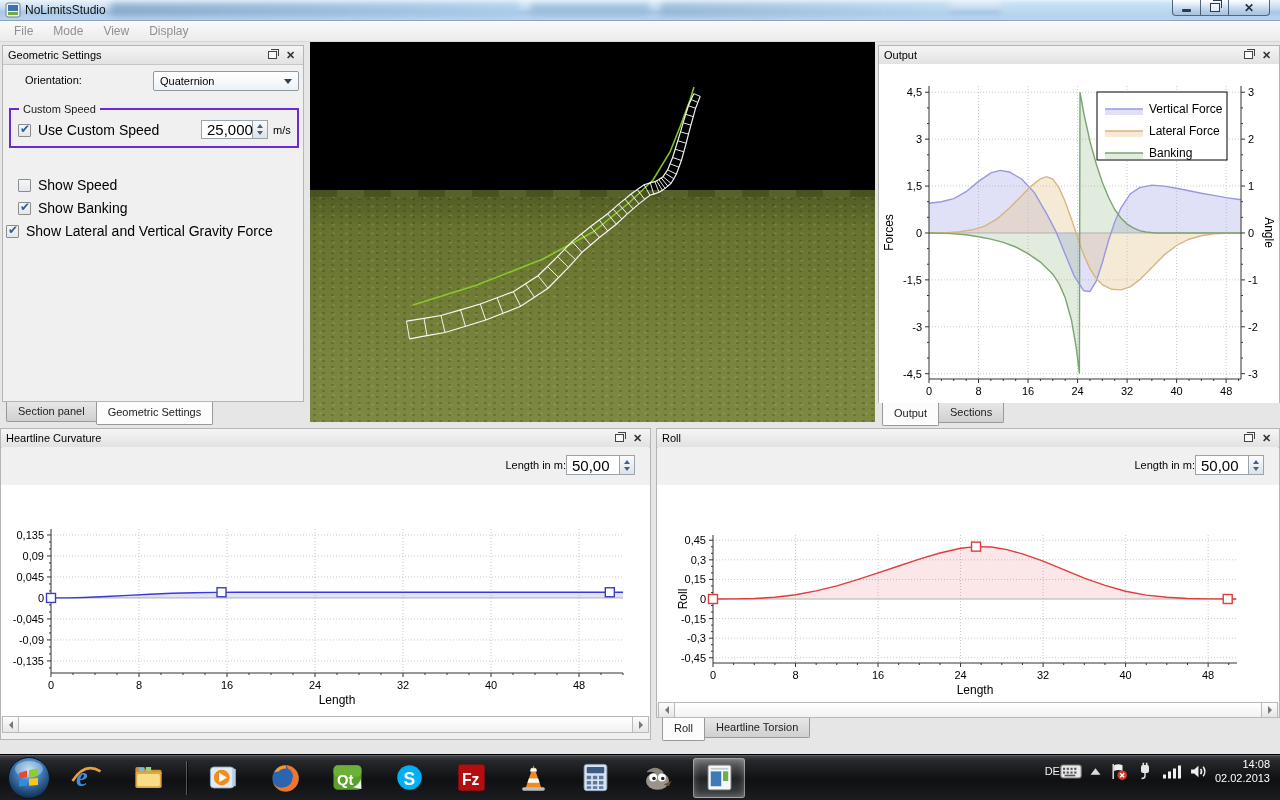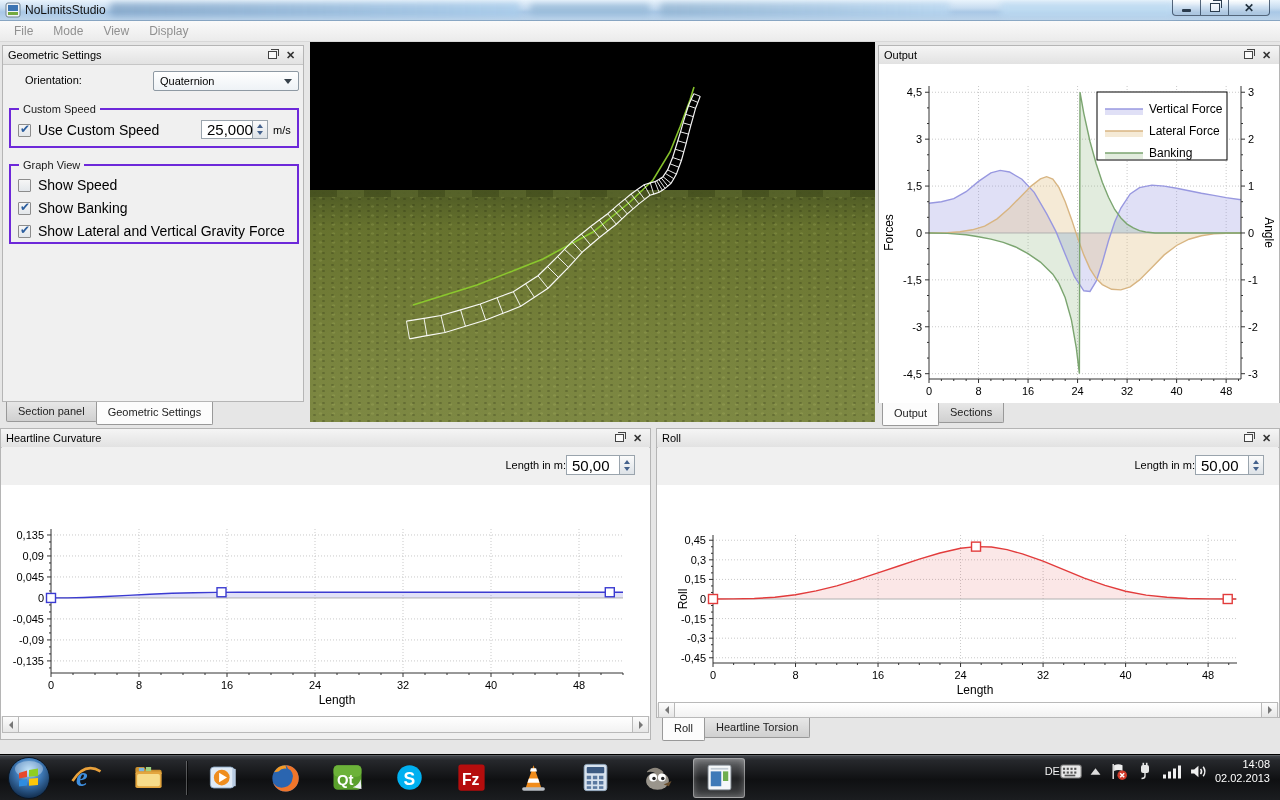--- a/index.html
+++ b/index.html
@@ -168,33 +168,30 @@
       </div>
       <div class="spinbox" style="left:198px;top:74px;">
         <span class="spin-field" style="width:52px;height:19px;">25,000</span>
         <span class="spin-btns" style="height:19px;">
             <span class="tri-up"></span>
             <span class="tri-dn"></span>
           </span>
       </div>
       <span class="lbl" style="left:270px;top:78px;">m/s</span>
 
-      <div class="groupbox" style="left:6px;top:118px;width:290px;height:80px;">
-        <span class="glabel">Graph View</span>
-      </div>
       <div id="graph-view-checkboxes">
           <div class="cbrow" style="left: 15px; top: 131px;">
             <span class="cb"></span>
             <span>Show Speed</span>
           </div>
           <div class="cbrow" style="left: 15px; top: 154px;">
             <span class="cb checked"></span>
             <span>Show Banking</span>
           </div>
-          <div class="cbrow" style="left: 15px; top: 177px;">
+          <div class="cbrow" style="left: 3px; top: 177px;">
             <span class="cb checked"></span>
             <span>Show Lateral and Vertical Gravity Force</span>
           </div>
         </div>
     </div>
     <div class="tab-row" style="left:4px;top:357px;" id="geo-tabs">
         <div class="tab">Section panel</div>
         <div class="tab active">Geometric Settings</div>
       </div>
   </div>

